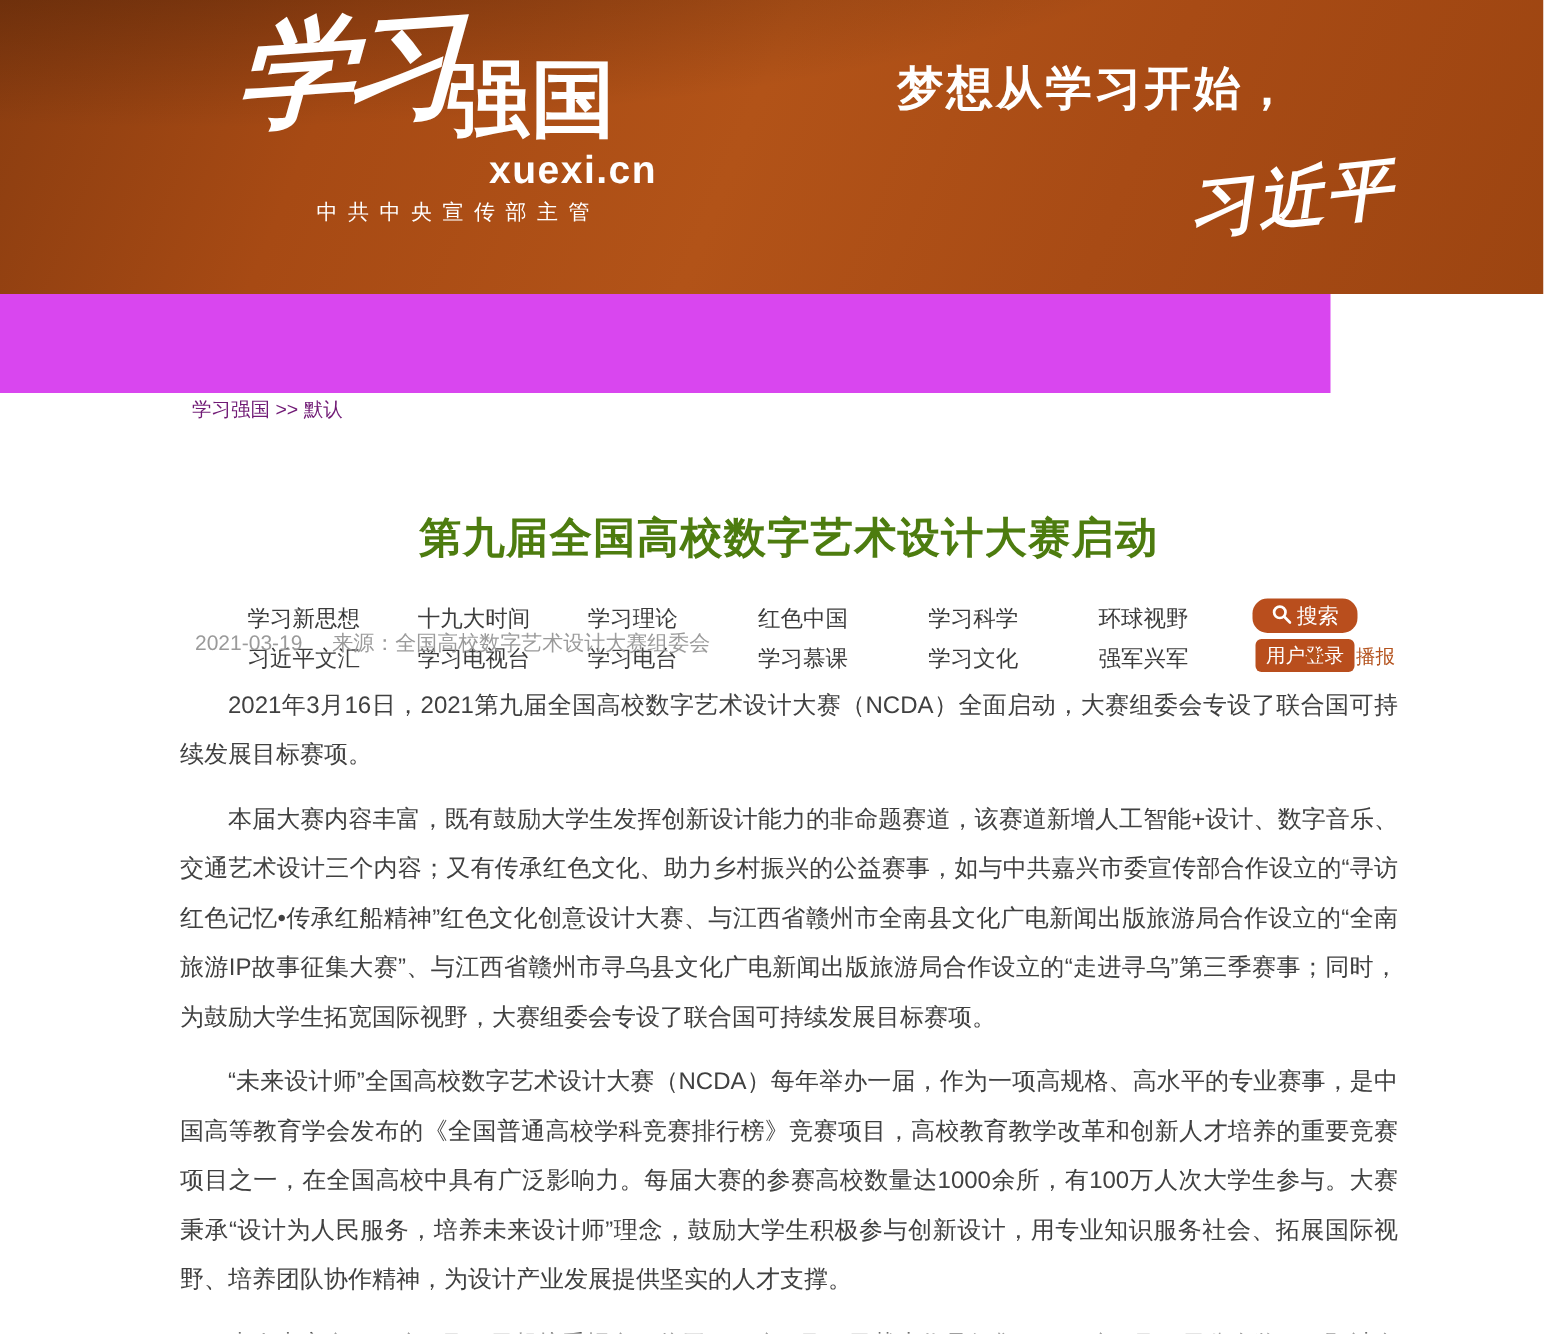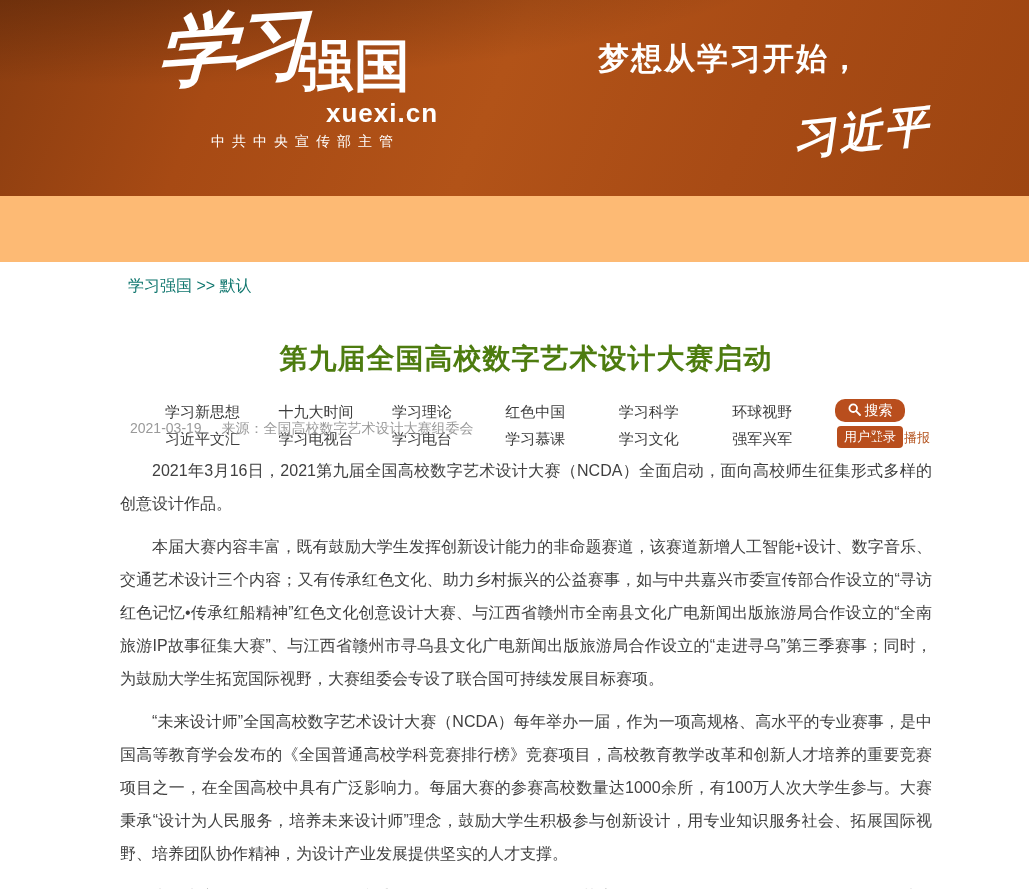--- a/index.html
+++ b/index.html
@@ -58,22 +58,22 @@
     font-family: "DejaVu Serif", "Liberation Serif", serif;
     font-style: italic; font-weight: bold;
     font-size: 44px; letter-spacing: 2px;
     transform: rotate(-6deg);
     color: #ffffff;
   }
 
   
   .nav-bar {
     position: absolute; left: 0; top: 196px;
-    width: 1029px; height: 66px;
-    background: #fdba74;
+    width: 887px; height: 66px;
+    background: #d946ef;
   }
   .nav-row { position: absolute; left: 165px; white-space: nowrap; }
   .nav-row.row1 { top: 207px; }
   .nav-row.row2 { top: 234px; }
   .nav-item {
     display: inline-block; width: 109px;
     font-size: 15px; color: #3c3c3c; cursor: pointer;
   }
   .search-button {
     position: absolute; left: 835px; top: 203px;
@@ -87,22 +87,22 @@
     position: absolute; left: 837px; top: 230px;
     width: 66px; height: 22px;
     background: #b94e1d; border-radius: 4px;
     color: #ffffff; font-size: 13px;
     display: flex; align-items: center; justify-content: center;
     cursor: pointer;
   }
 
   
   .breadcrumb {
-    position: absolute; left: 128px; top: 276px;
-    font-size: 16px; color: #0f766e;
+    position: absolute; left: 128px; top: 264px;
+    font-size: 13px; color: #701a75;
   }
   .breadcrumb .crumb-root { cursor: pointer; }
 
   
   .article { position: absolute; left: 120px; top: 340px; width: 812px; }
   .article-title {
     text-align: center;
     font-size: 28px; font-weight: bold; color: #4d7c0f;
     letter-spacing: 1px;
     margin-bottom: 42px;
@@ -194,18 +194,18 @@
         <svg width="13" height="12" viewBox="0 0 13 12">
           <polygon points="0,4 3,4 7,1 7,11 3,8 0,8" fill="#b4531e"></polygon>
           <path d="M8.5,3.5 Q10.5,6 8.5,8.5" fill="none" stroke="#b4531e" stroke-width="1.3" stroke-linecap="round"></path>
         </svg>
       </span>
       <span>播报</span>
     </span>
   </div>
 
   <div class="article-body">
-    <p>2021年3月16日，2021第九届全国高校数字艺术设计大赛（NCDA）全面启动，面向高校师生征集形式多样的创意设计作品。</p>
+    <p>2021年3月16日，2021第九届全国高校数字艺术设计大赛（NCDA）全面启动，大赛组委会专设了联合国可持续发展目标赛项。</p>
     <p>本届大赛内容丰富，既有鼓励大学生发挥创新设计能力的非命题赛道，该赛道新增人工智能+设计、数字音乐、交通艺术设计三个内容；又有传承红色文化、助力乡村振兴的公益赛事，如与中共嘉兴市委宣传部合作设立的“寻访红色记忆•传承红船精神”红色文化创意设计大赛、与江西省赣州市全南县文化广电新闻出版旅游局合作设立的“全南旅游IP故事征集大赛”、与江西省赣州市寻乌县文化广电新闻出版旅游局合作设立的“走进寻乌”第三季赛事；同时，为鼓励大学生拓宽国际视野，大赛组委会专设了联合国可持续发展目标赛项。</p>
     <p>“未来设计师”全国高校数字艺术设计大赛（NCDA）每年举办一届，作为一项高规格、高水平的专业赛事，是中国高等教育学会发布的《全国普通高校学科竞赛排行榜》竞赛项目，高校教育教学改革和创新人才培养的重要竞赛项目之一，在全国高校中具有广泛影响力。每届大赛的参赛高校数量达1000余所，有100万人次大学生参与。大赛秉承“设计为人民服务，培养未来设计师”理念，鼓励大学生积极参与创新设计，用专业知识服务社会、拓展国际视野、培养团队协作精神，为设计产业发展提供坚实的人才支撑。</p>
     <p>本次大赛自2021年3月18日起接受报名，将于2021年6月20日截止作品征集，2021年9月15日公布奖项，预计在10月底举办颁奖典礼。详细的赛制赛程请参见大赛官网 www.ncda.org.cn。</p>
   </div>
 </div>
 
 </body></html>

